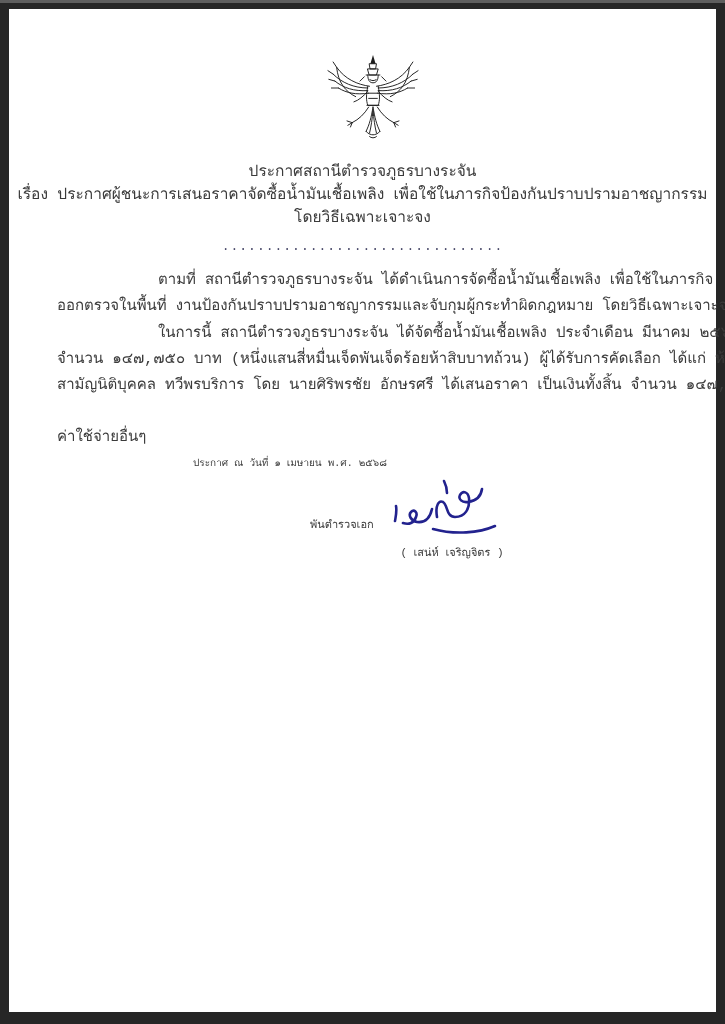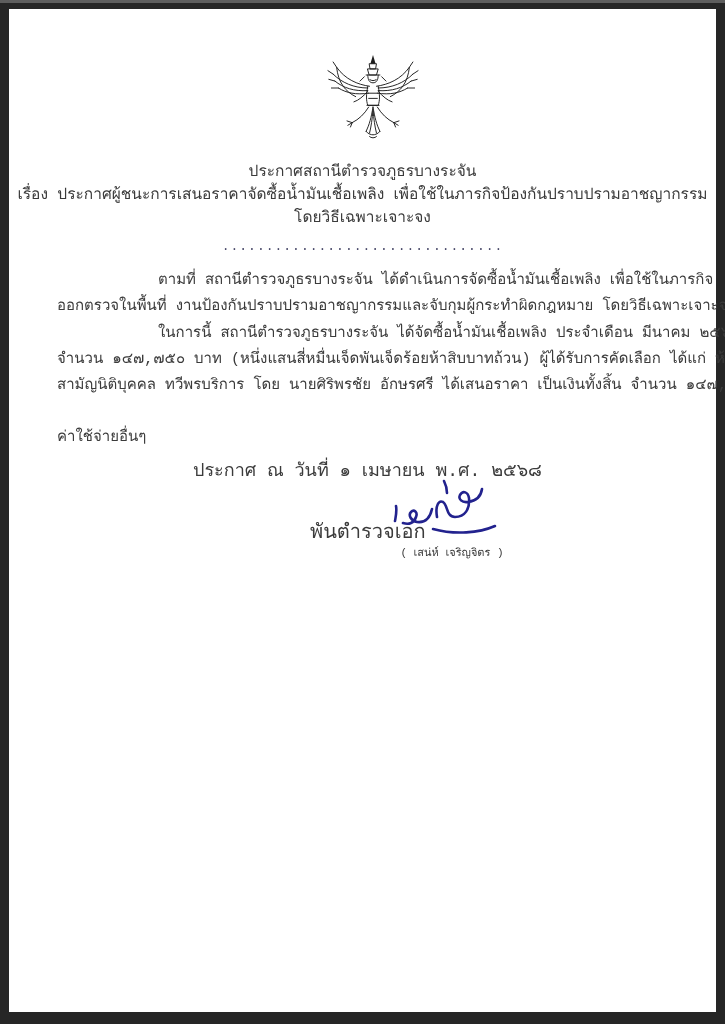--- a/index.html
+++ b/index.html
@@ -43,27 +43,27 @@
   }
   .body-line {
     left: 48px; width: 615px;
     font-size: 15px;
     color: #3b3b3b;
     white-space: nowrap;
   }
   .indent { padding-left: 101px; }
   .date-line {
     left: 184px;
-    font-size: 18px;
+    font-size: 10px;
     color: #3b3b3b;
     white-space: nowrap;
   }
   .rank-label {
     left: 301px;
-    font-size: 20px;
+    font-size: 11px;
     color: #3b3b3b;
     white-space: nowrap;
   }
   .sig-script { left: 378px; top: 466px; }
   .sig-name, .sig-position {
     left: 283px; width: 320px;
     text-align: center;
     font-size: 11px;
     color: #3b3b3b;
     white-space: nowrap;

